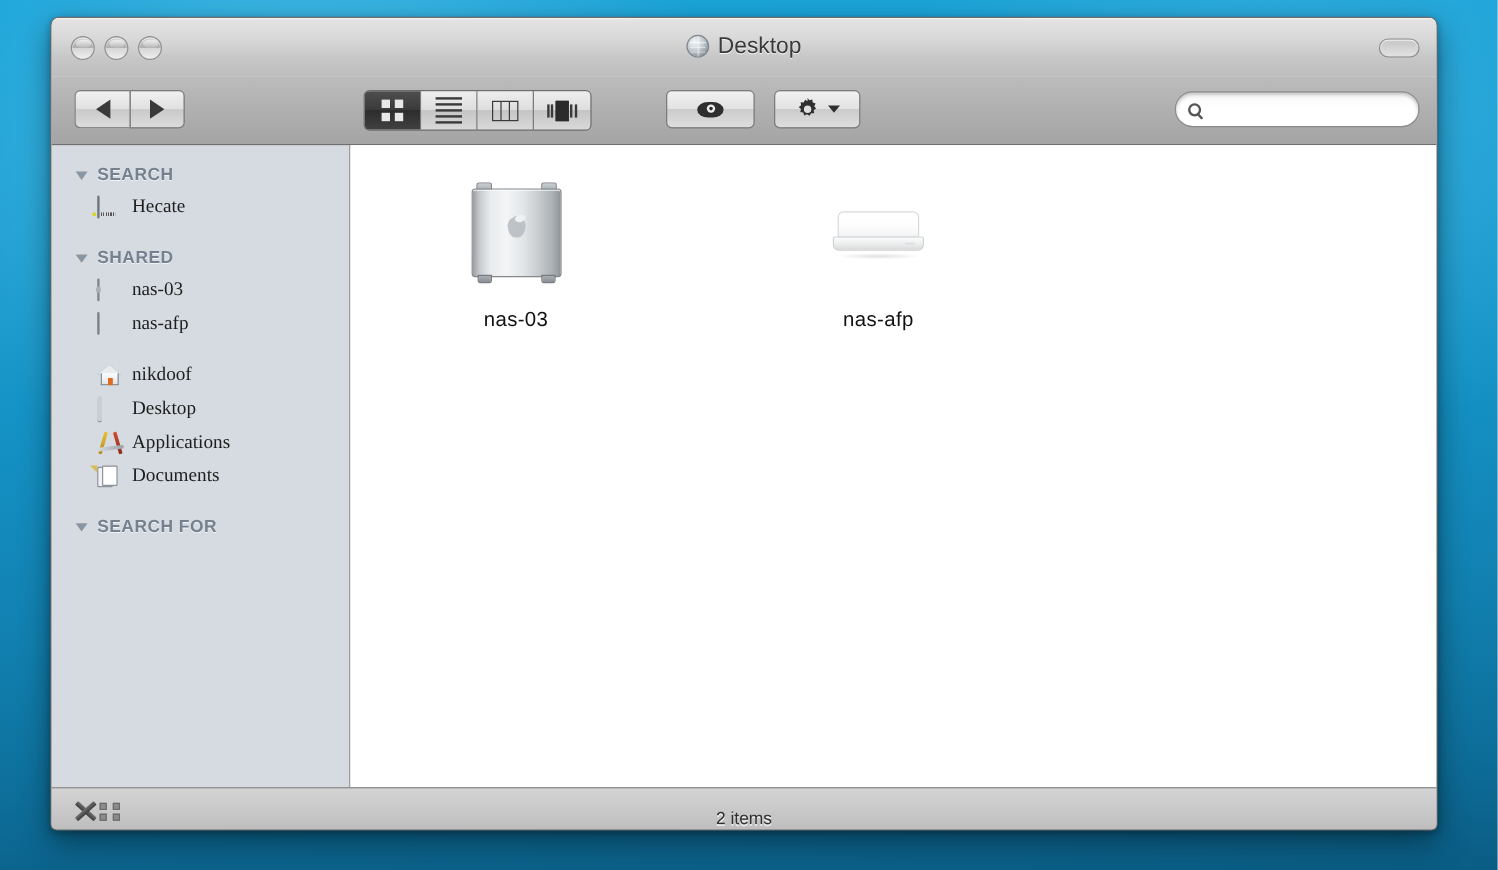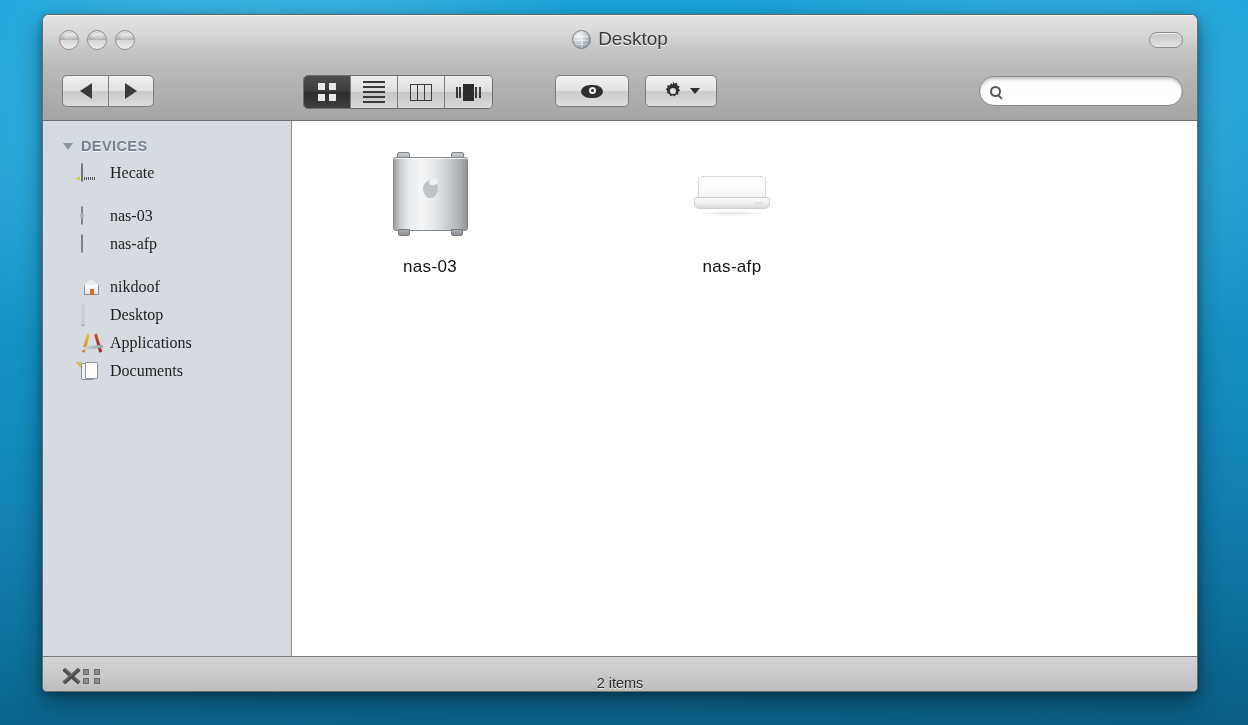--- a/index.html
+++ b/index.html
@@ -661,31 +661,35 @@
       <input type="text" value="" placeholder="" style="">
     </div>
   </div>
 
   <div class="body">
 
     <div class="sidebar">
 
       <div class="group-head">
         <span class="disc"></span>
-        <span>DEVICES</span>
+        <span>SEARCH</span>
       </div>
       <div class="side-item">
         <span class="si-ico">
           <span class="ico-hdd"><span class="hdd-led"></span></span>
         </span>
         <span class="label">Hecate</span>
       </div>
 
       <div class="side-gap"></div>
 
+      <div class="group-head">
+        <span class="disc"></span>
+        <span>SHARED</span>
+      </div>
       <div class="side-item">
         <span class="si-ico">
           <span class="ico-tower"></span>
         </span>
         <span class="label">nas-03</span>
       </div>
       <div class="side-item">
         <span class="si-ico">
           <span class="ico-nasdrive"></span>
         </span>
@@ -714,20 +718,24 @@
       </div>
       <div class="side-item">
         <span class="si-ico">
           <span class="ico-docs"><span class="sheet-b"></span><span class="sheet-f"></span><span class="fold"></span></span>
         </span>
         <span class="label">Documents</span>
       </div>
 
       <div class="side-gap"></div>
 
+      <div class="group-head">
+        <span class="disc"></span>
+        <span>SEARCH FOR</span>
+      </div>
     </div>
 
     <div class="content">
       <div class="icon-grid">
 
         <div class="file-cell">
           <div class="file-ico-box">
             <div class="macpro">
               <div class="handle-l"></div>
               <div class="handle-r"></div>

